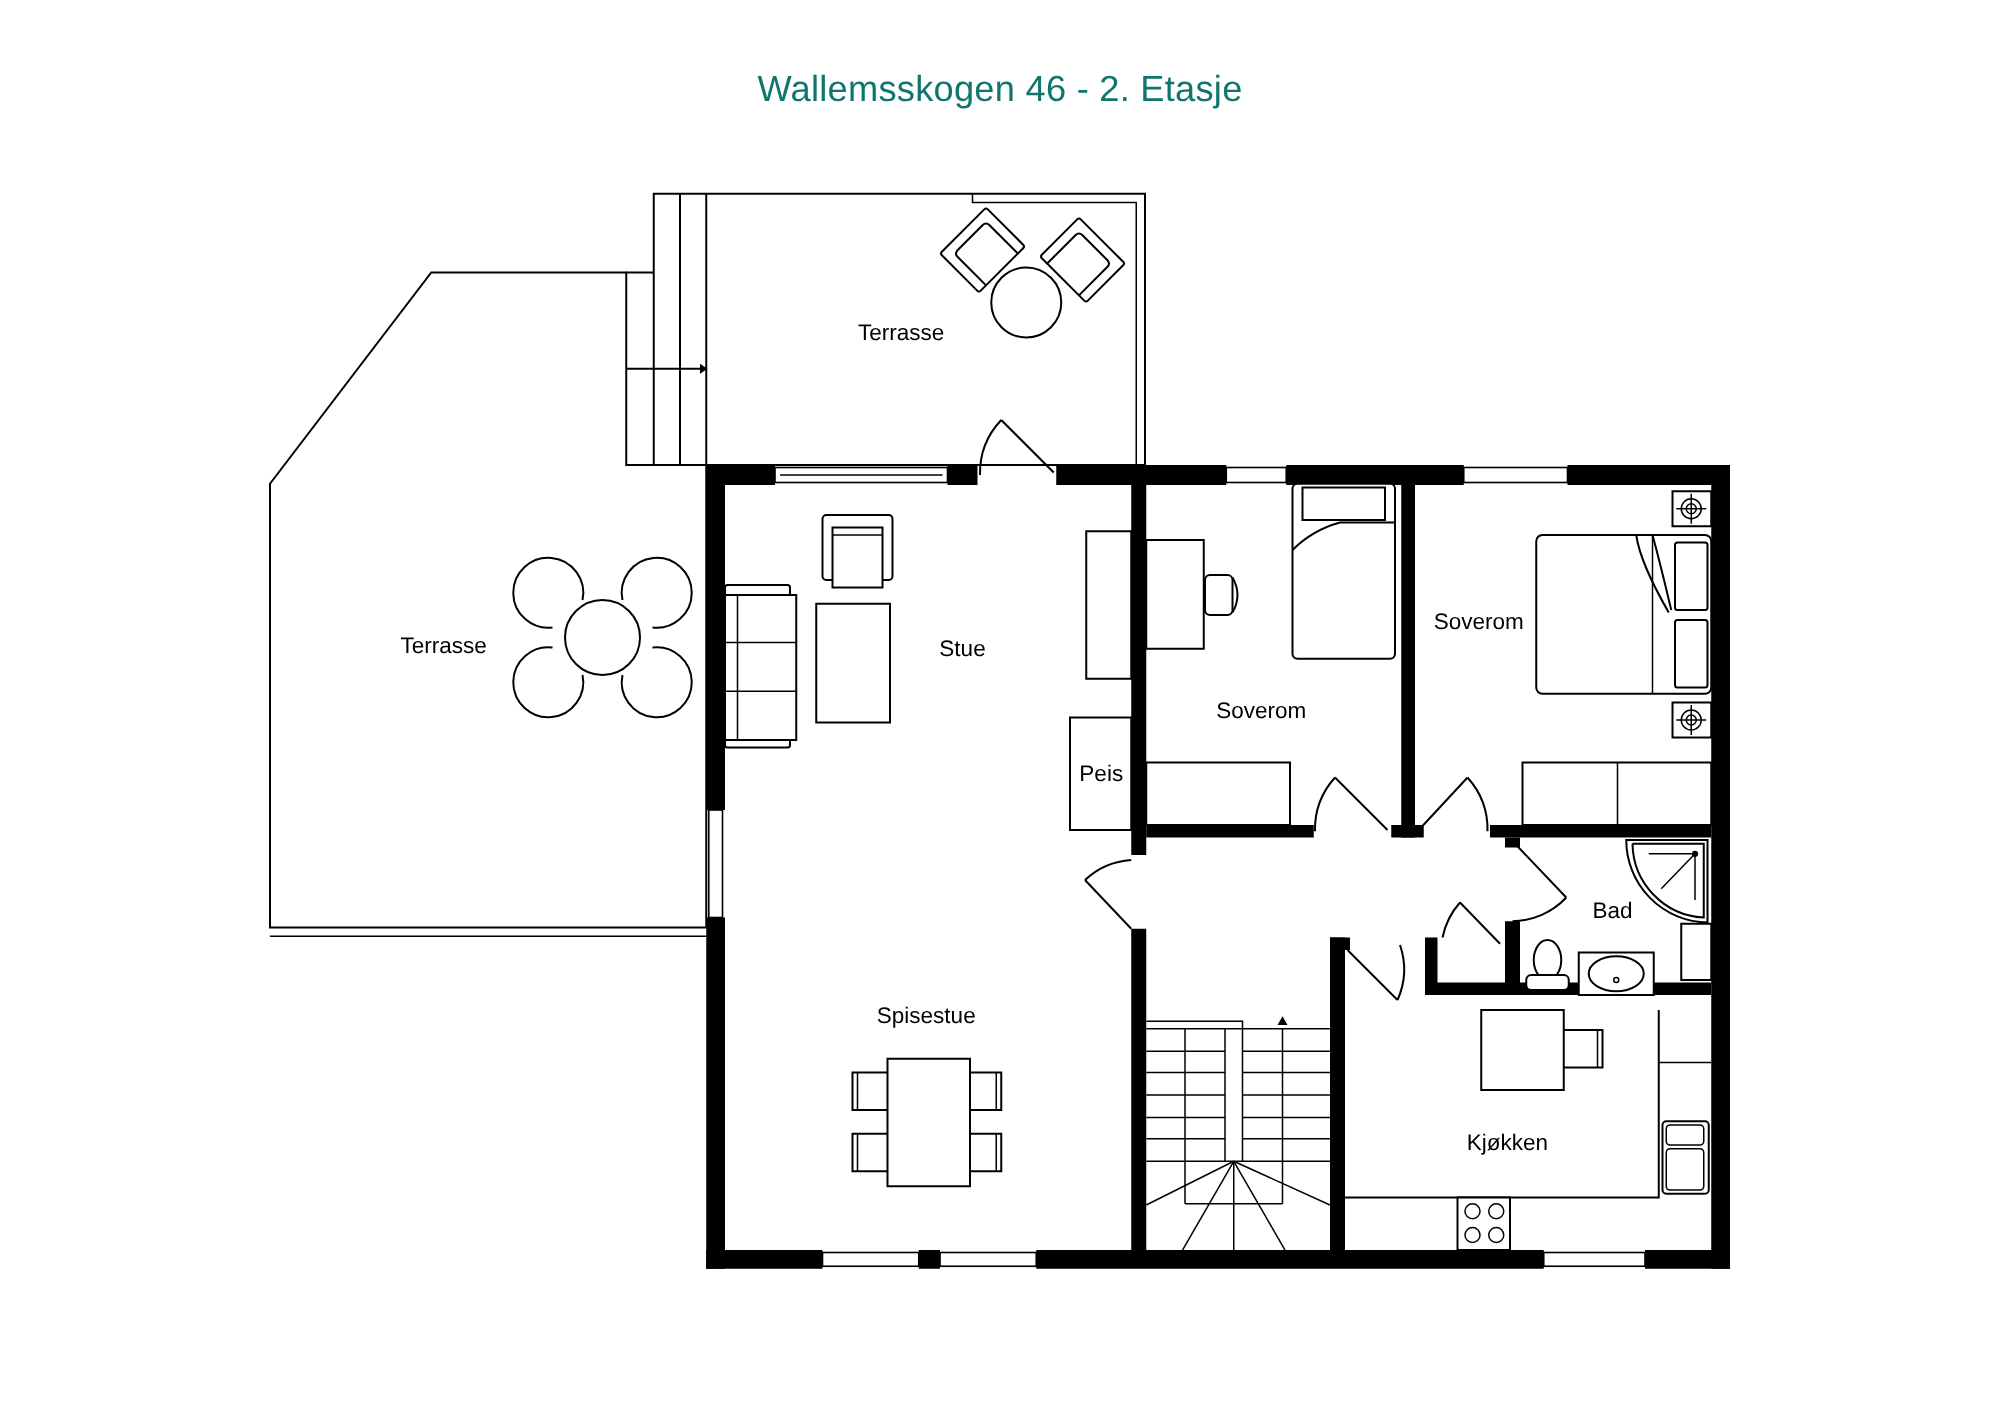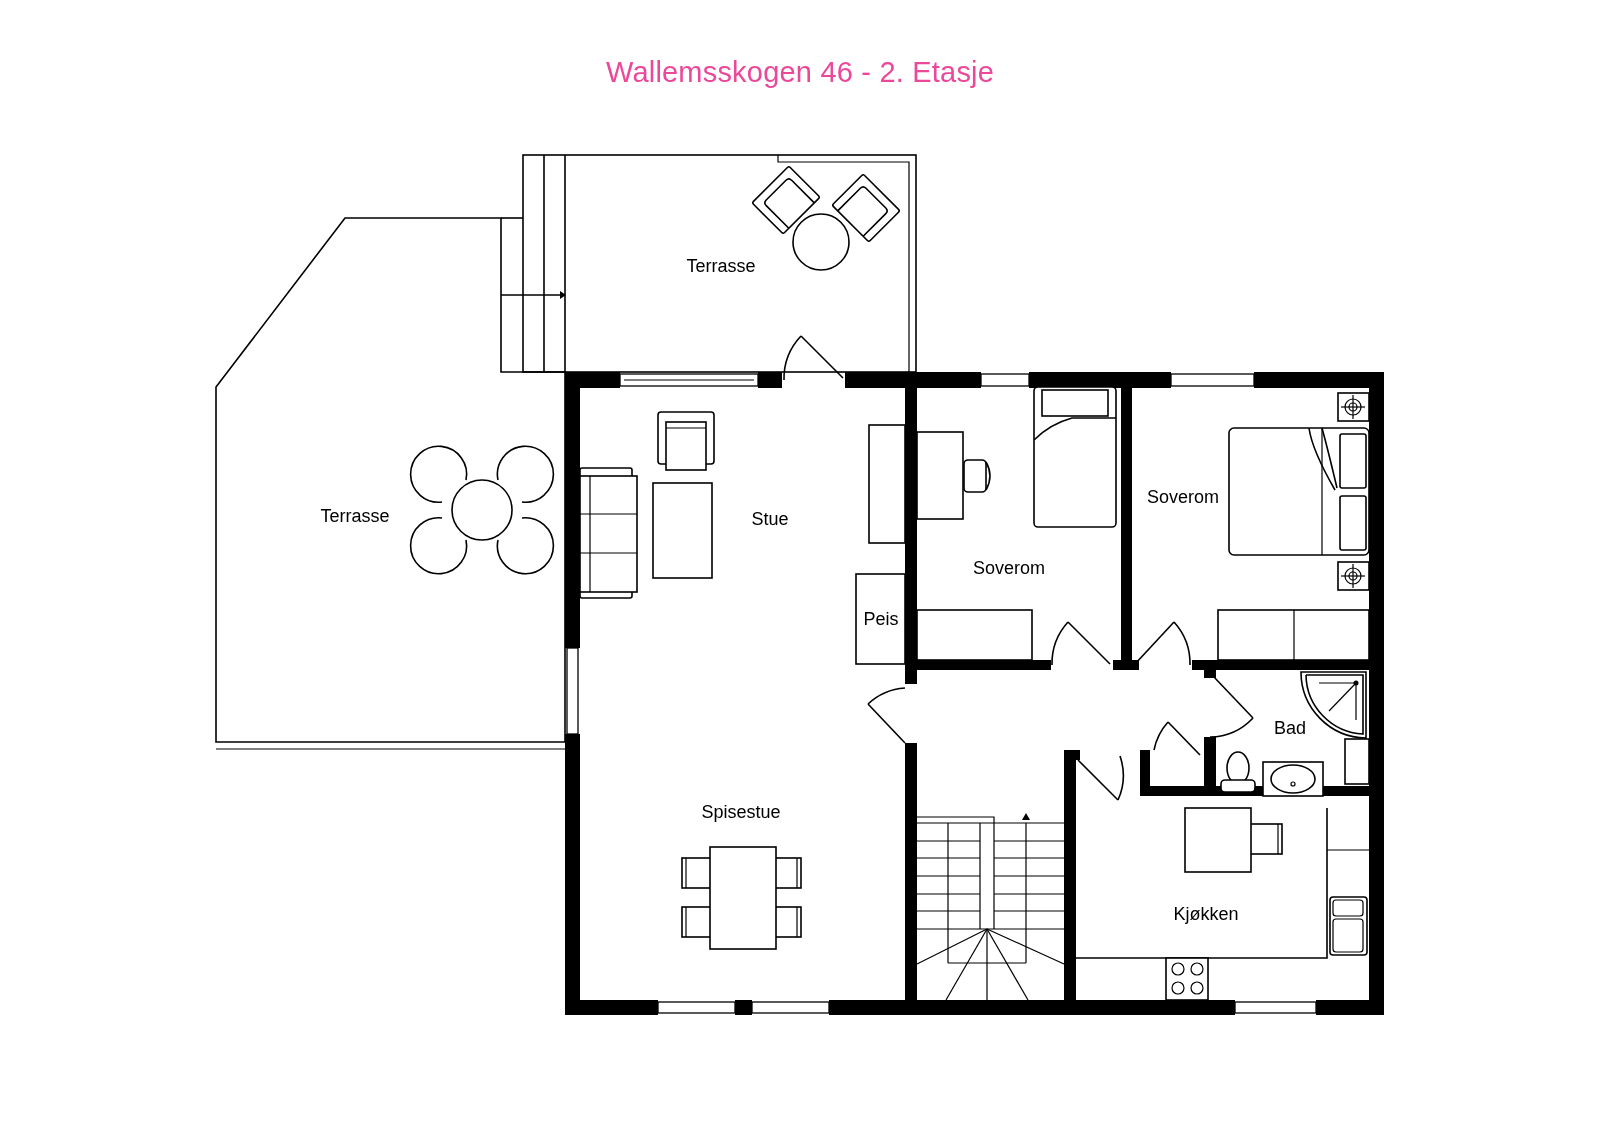--- a/index.html
+++ b/index.html
@@ -1,17 +1,17 @@
 <!DOCTYPE html>
 <html><head>
 <meta charset="utf-8">
 <style>
   html, body { margin: 0; padding: 0; background: #ffffff; }
   body { width: 1600px; height: 1131px; position: relative; overflow: hidden; font-family: "Liberation Sans", sans-serif; }
-  .title { position: absolute; left: 0; width: 1600px; top: 56px; text-align: center; font-size: 29px; color: #ec4899; letter-spacing: 0.2px; }
+  .title { position: absolute; left: 0; width: 1600px; top: 56px; text-align: center; font-size: 29px; color: #0f766e; letter-spacing: 0.2px; }
   svg { position: absolute; left: 0; top: 0; }
   .ln { fill: none; stroke: #000; stroke-width: 1.6; }
   .thin { fill: none; stroke: #000; stroke-width: 1.2; }
   .wall { fill: #000; }
   .win { fill: #fff; stroke: #000; stroke-width: 1.3; }
   .furn { fill: #fff; stroke: #000; stroke-width: 1.6; }
   .lbl { font-family: "Liberation Sans", sans-serif; font-size: 18px; fill: #000; text-anchor: middle; }
 </style>
 </head>
 <body>

